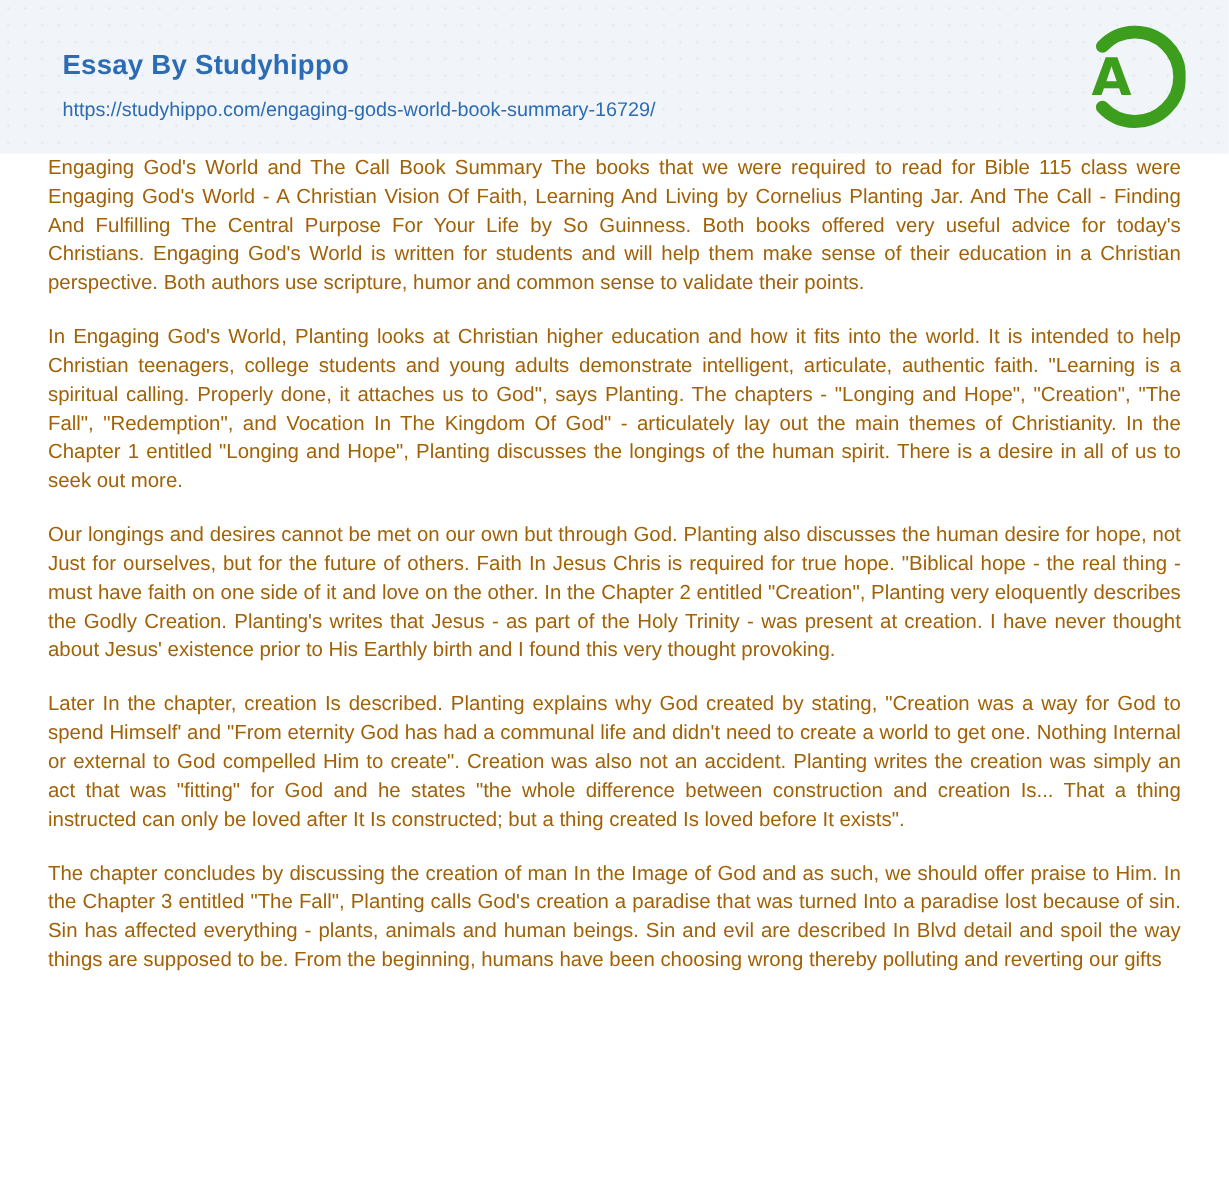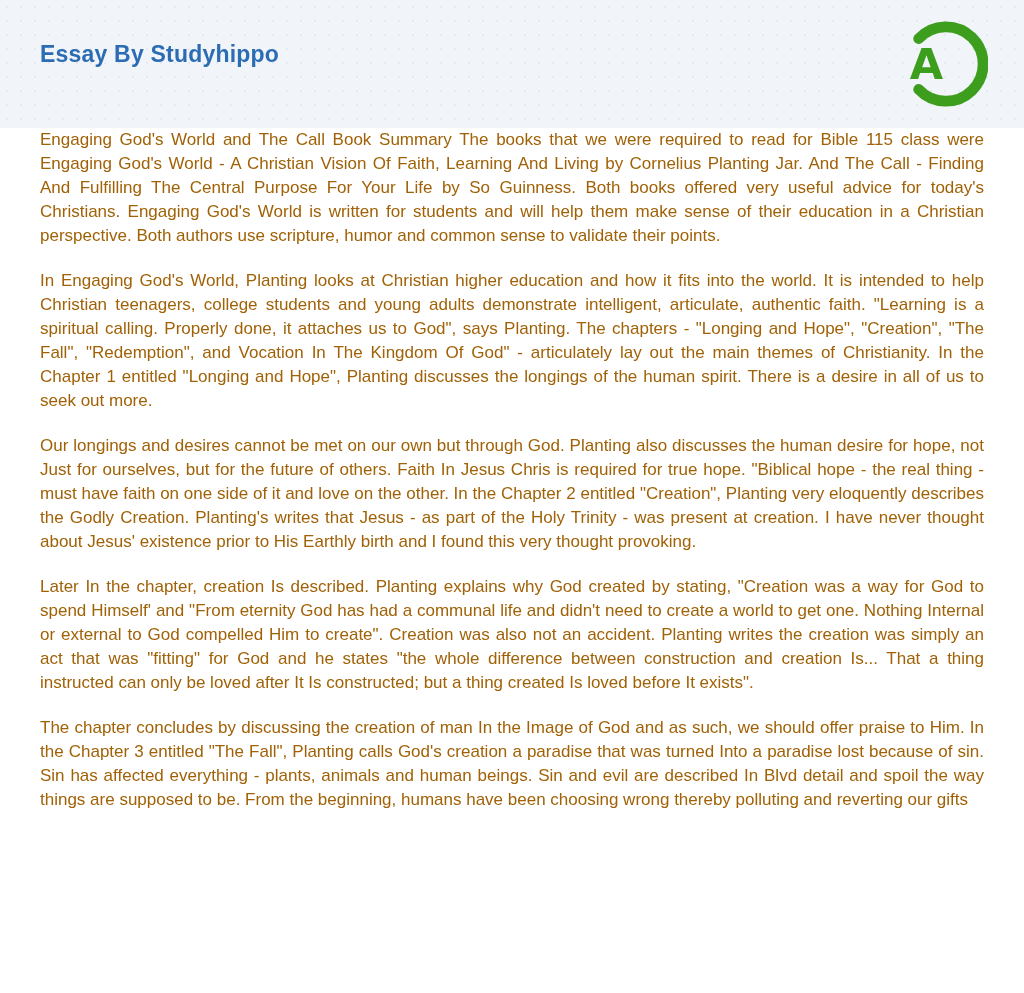--- a/index.html
+++ b/index.html
@@ -14,21 +14,21 @@
     height: 993px;
     overflow: hidden;
   }
   .page-header {
     position: relative;
     width: 100%;
     height: 128px;
     background-color: #f1f4f9;
     background-image: radial-gradient(circle, #e4eaf2 1px, rgba(0,0,0,0) 1.2px);
     background-size: 14px 14px;
-    padding: 42px 40px 0 40px;
+    padding: 42px 40px 0 52px;
   }
   .site-title {
     color: #2b6cb3;
     font-size: 23px;
     font-weight: 700;
     line-height: 1.1;
     letter-spacing: 0.2px;
   }
   .essay-url {
     display: inline-block;
@@ -65,20 +65,21 @@
     line-height: 24px;
     color: #a16207;
     text-align: justify;
   }
 </style>
 </head>
 <body>
 
 <header class="page-header">
   <div class="site-title">Essay By Studyhippo</div>
+  <a class="essay-url">https://studyhippo.com/engaging-gods-world-book-summary-16729/</a>
   <div class="logo-wrap">
     <svg viewBox="0 0 96 96" aria-hidden="true">
       <path d="M 25.2 22.1 A 38 38 0 1 1 25.2 73.9" fill="none" stroke="#3d9e1d" stroke-width="11" stroke-linecap="round"></path>
       <text x="33" y="63.5" text-anchor="middle" font-family="DejaVu Sans, sans-serif" font-size="44" font-weight="bold" fill="#3d9e1d">A</text>
     </svg>
   </div>
 </header>
 
 <main class="content">
 

